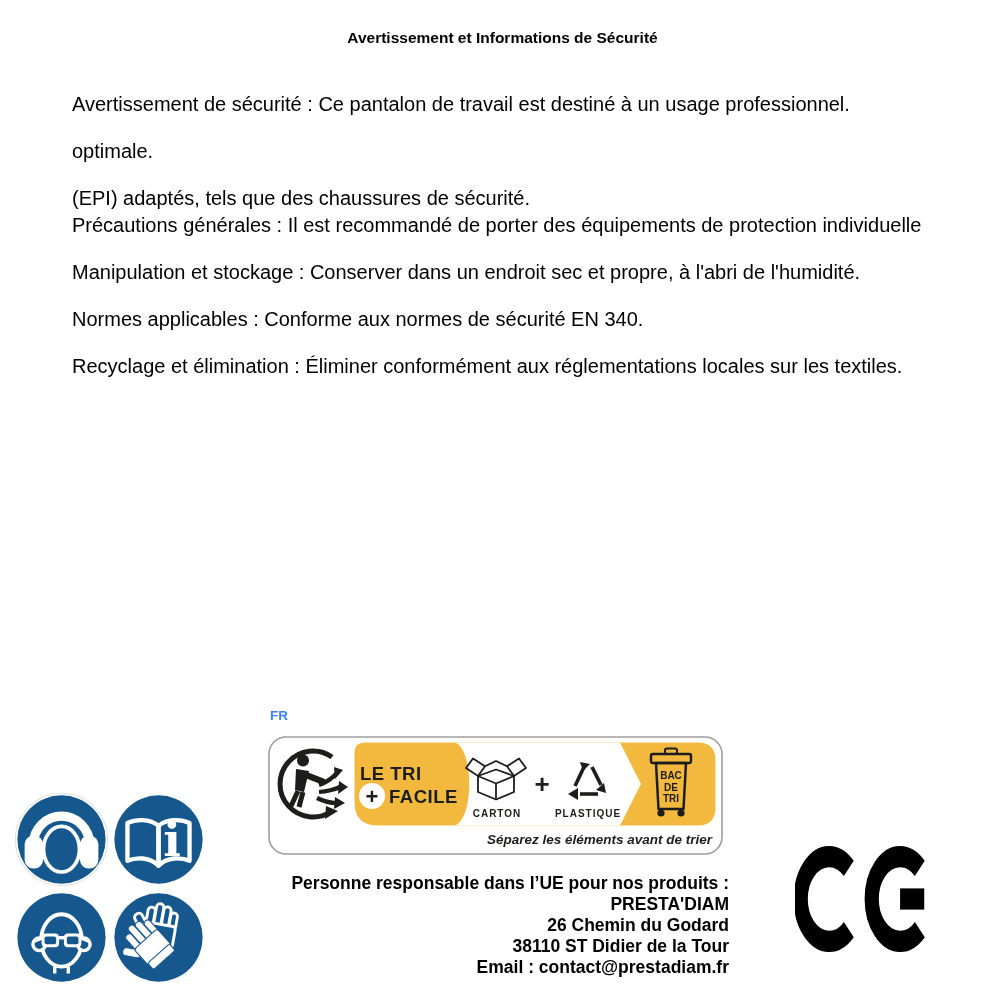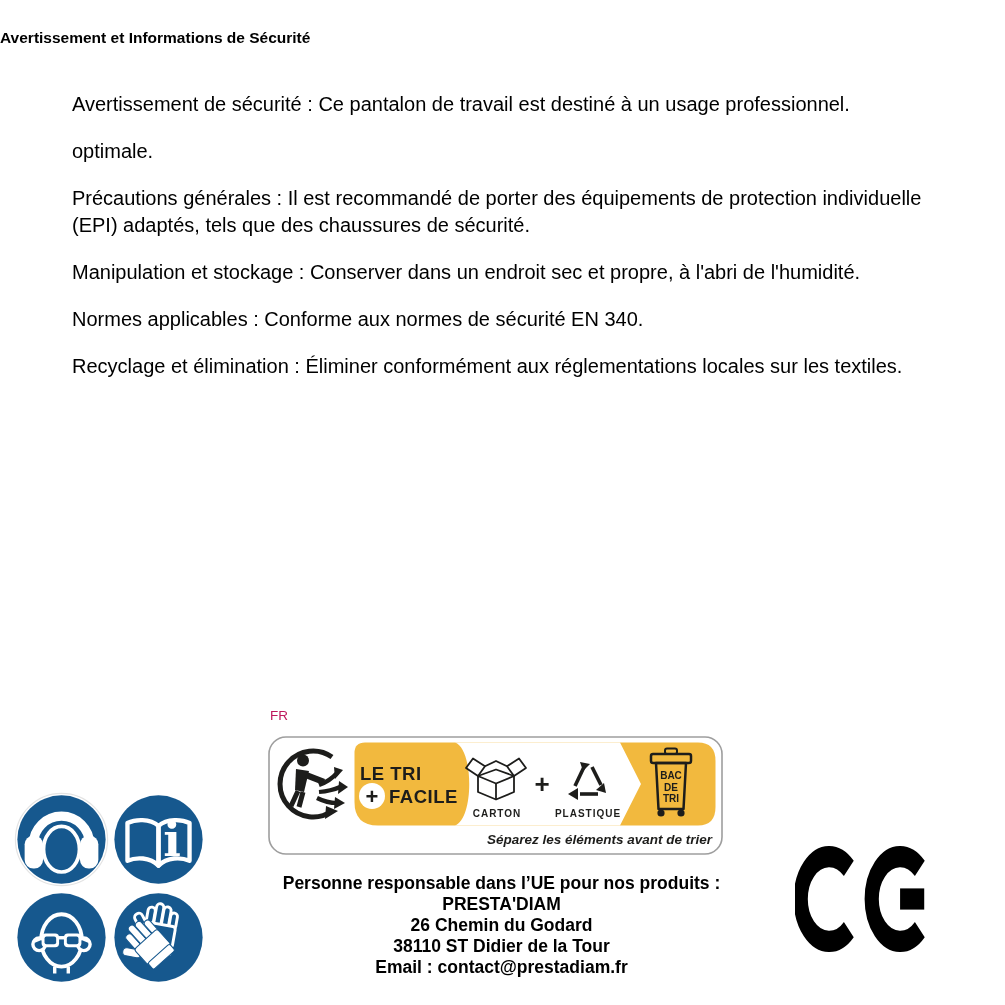--- a/index.html
+++ b/index.html
@@ -2,61 +2,61 @@
 <html><head>
 <meta charset="utf-8">
 <style>
   html,body { margin:0; padding:0; background:#fff; }
   .page {
     position:relative; width:1005px; height:1005px; background:#fff;
     font-family:"Liberation Sans", sans-serif; color:#000; overflow:hidden;
   }
   .doc-title {
     position:absolute; top:29px; left:0; width:100%;
-    font-size:15.5px; font-weight:bold;
+    text-align:center; font-size:15.5px; font-weight:bold;
   }
   .body-text {
     position:absolute; top:71px; left:72px; width:900px;
     font-size:20px; line-height:27px;
   }
   .body-text p { margin:0 0 20px 0; }
   .icon-svg { position:absolute; }
   .fr-label {
     position:absolute; left:270px; top:708px;
-    font-size:13.5px; font-weight:normal; color:#be185d;
+    font-size:13.5px; font-weight:bold; color:#3b82f6;
   }
   .infotri-svg { position:absolute; left:268px; top:736px; }
   .infotri-svg text { font-family:"Liberation Sans", sans-serif; }
   .contact {
     position:absolute; left:274px; top:873px; width:455px;
     text-align:center; font-weight:bold; font-size:17.5px; line-height:21px;
   }
-  .contact div { white-space:nowrap; }
+  .contact div { white-space:nowrap;text-align:right; }
   .ce-svg { position:absolute; left:795px; top:846px; }
 </style>
 </head>
 <body>
 
 <div class="page">
 
   <div class="doc-title">Avertissement et Informations de Sécurité</div>
 
   <div class="body-text">
     <p>
       </p>
       <div>Avertissement de sécurité : Ce pantalon de travail est destiné à un usage professionnel.</div>
     <p></p>
     <p>
       </p>
       <div>optimale.</div>
     <p></p>
     <p>
       </p>
+      <div>(EPI) adaptés, tels que des chaussures de sécurité.</div>
       <div>Précautions générales : Il est recommandé de porter des équipements de protection individuelle</div>
-      <div>(EPI) adaptés, tels que des chaussures de sécurité.</div>
     <p></p>
     <p>
       </p>
       <div>Manipulation et stockage : Conserver dans un endroit sec et propre, à l'abri de l'humidité.</div>
     <p></p>
     <p>
       </p>
     <p></p>
     <p>
       </p>

